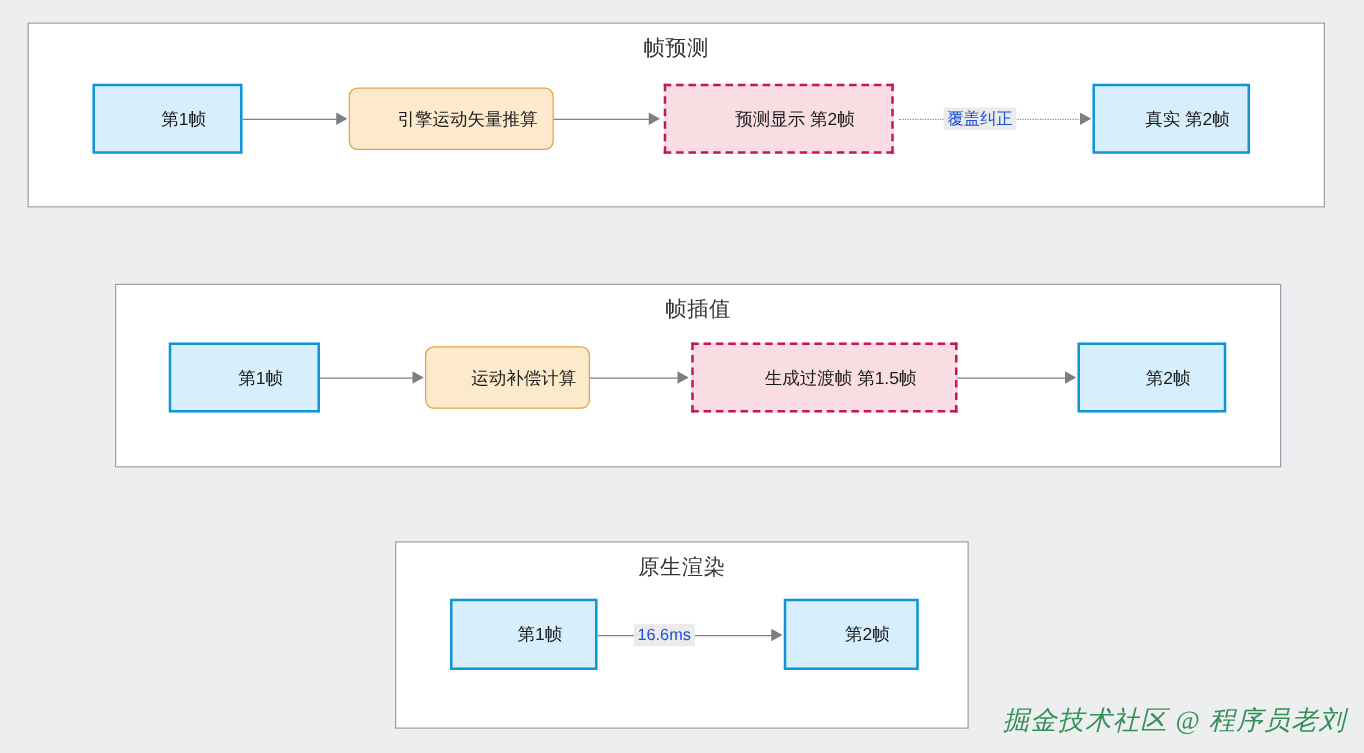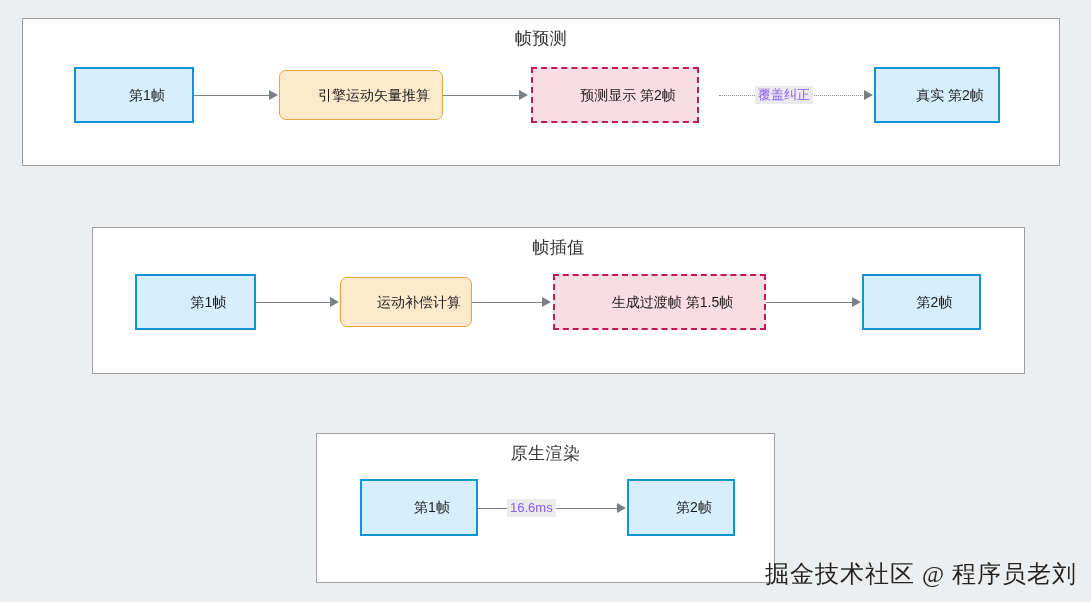--- a/index.html
+++ b/index.html
@@ -76,36 +76,37 @@
   .arrowhead {
     position: absolute;
     width: 0; height: 0;
     border-top: 5px solid transparent;
     border-bottom: 5px solid transparent;
     border-left: 9px solid #7a7f85;
   }
   .edge-label {
     position: absolute;
     font-size: 13px;
-    color: #8b5cf6;
+    color: #1d4ed8;
     background: #ebebeb;
     padding: 1px 3px;
     white-space: nowrap;
     line-height: 1.2;
   }
   .watermark {
     position: absolute;
     right: 14px;
     bottom: 12px;
-    font-size: 24px;
+    font-size: 21px;
     font-family: "Liberation Serif", "DejaVu Serif", serif;
-    color: #000000;
+    color: #15803d;
     letter-spacing: 1px;
     white-space: nowrap;
     opacity: 0.85;
+    font-style: italic;
   }
 </style>
 </head>
 <body>
 
 <div id="stage">
 
   <div class="group" style="left:22px; top:18px; width:1038px; height:148px;">
     <div class="group-title">帧预测</div>
 
@@ -116,21 +117,21 @@
     <div class="edge" style="left:171px; top:76px; width:82px;"></div>
     <div class="arrowhead" style="left:246px; top:71px;"></div>
 
     <div class="node process" style="left:256px; top:51px; width:164px; height:50px;">
       <span>引擎运动矢量推算</span>
     </div>
 
     <div class="edge" style="left:420px; top:76px; width:83px;"></div>
     <div class="arrowhead" style="left:496px; top:71px;"></div>
 
-    <div class="node predicted" style="left:508px; top:48px; width:168px; height:56px;">
+    <div class="node predicted" style="left:508px; top:48px; width:184px; height:56px;">
       <span>预测显示 第2帧</span>
     </div>
 
     <div class="edge dotted" style="left:696px; top:76px; width:152px;"></div>
     <div class="edge-label" style="left:732px; top:67px;">覆盖纠正</div>
     <div class="arrowhead" style="left:841px; top:71px;"></div>
 
     <div class="node frame" style="left:851px; top:48px; width:126px; height:56px;">
       <span>真实 第2帧</span>
     </div>

